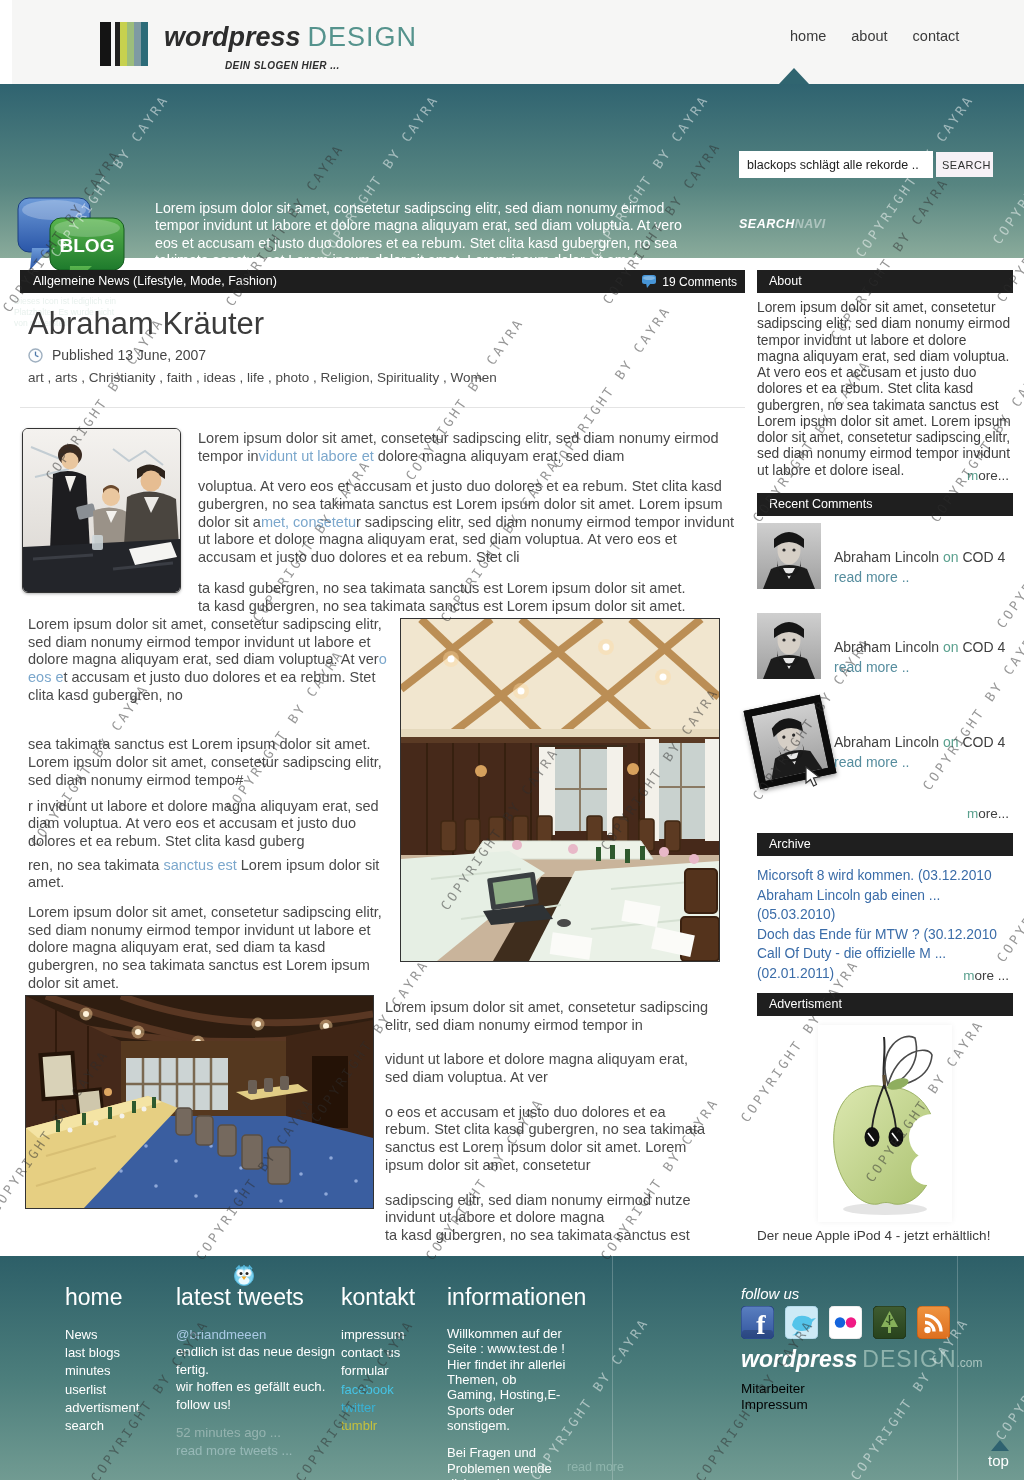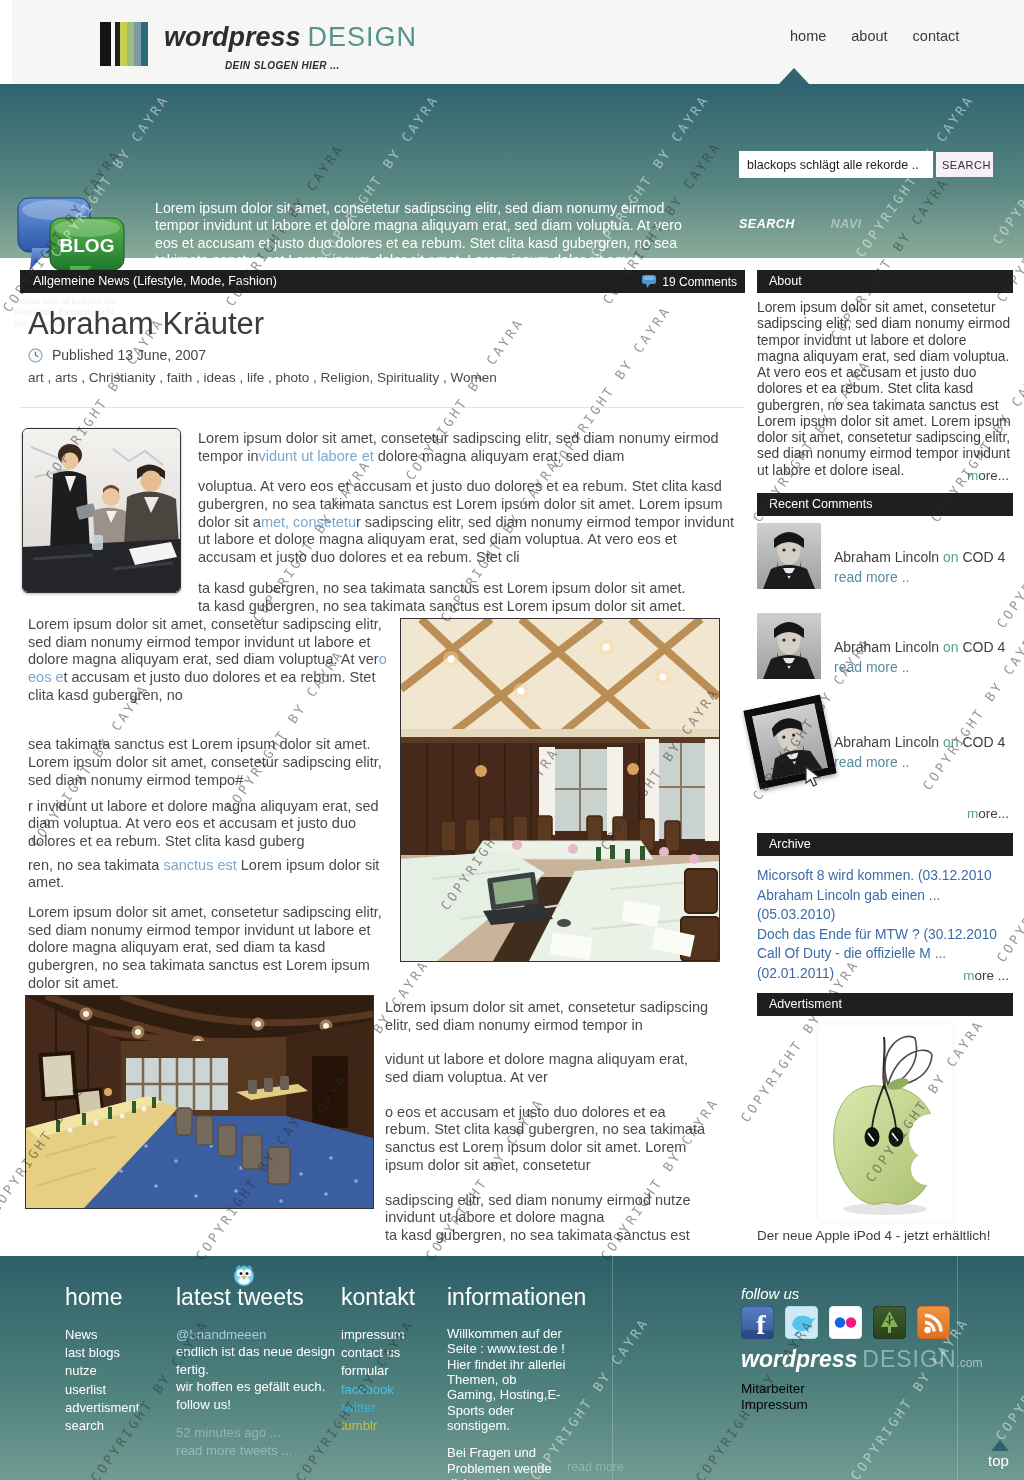--- a/index.html
+++ b/index.html
@@ -24,21 +24,21 @@
   .nav-tri{position:absolute;left:779px;top:68px;width:0;height:0;border-left:15px solid transparent;border-right:15px solid transparent;border-bottom:16px solid #306570;}
 
   
   .banner{position:absolute;left:0;top:84px;width:1024px;height:174px;
     background:linear-gradient(180deg,#2f6370 0%,#578581 58%,#8aab9b 100%);}
   .blog-icon{position:absolute;left:12px;top:106px;}
   .icon-caption{position:absolute;left:14px;top:212px;width:114px;font-size:8.5px;line-height:1.3;color:#e8f1ed;}
   .banner-text{position:absolute;left:155px;top:116px;width:538px;font-size:14.2px;line-height:1.23;color:#fff;}
   .banner-more{position:absolute;left:155px;top:221px;font-size:14px;color:rgba(255,255,255,.38);}
   .search-label{position:absolute;left:739px;top:133px;font-size:12.5px;font-style:italic;font-weight:700;color:#fff;letter-spacing:.5px;}
-  .search-label .lt{color:rgba(255,255,255,.42);margin-left:36px;}
+  .search-label .lt{color:rgba(255,255,255,.42);}
   .search-input{position:absolute;left:739px;top:151px;width:178px;height:27px;border:0;background:#fff;padding:0 8px;font-size:12.5px;color:#222;font-family:inherit;box-sizing:content-box;}
   .search-btn{position:absolute;left:936px;top:152px;width:57px;height:25px;border:0;background:#f6f1f6;color:#2e2e2e;font-size:11px;font-family:inherit;letter-spacing:.5px;cursor:pointer;}
 
   
   .catbar{position:absolute;left:20px;top:270px;width:725px;height:23px;background:#1e1e1e;color:#fff;}
   .catbar .lbl{position:absolute;left:13px;line-height:23px;font-size:12.5px;}
   .catbar .cmt{position:absolute;right:8px;height:23px;display:flex;align-items:center;gap:6px;font-size:12px;color:#fff;}
 
   
   .post-title{position:absolute;left:28px;top:306px;font-size:31px;color:#3b3b3b;margin:0;font-weight:400;}
@@ -540,21 +540,21 @@
   <div class="ad-caption">Der neue Apple iPod 4 - jetzt erhältlich!</div>
 
   <div class="footer"></div>
   <div class="f-div fd1"></div>
   <div class="f-div fd2"></div>
 
   <div class="f-title ft-home">home</div>
   <div class="f-links fl-home">
     <a>News</a>
     <a>last blogs</a>
-    <a>nutze</a>
+    <a>minutes</a>
     <a>userlist</a>
     <a>advertisment</a>
     <a>search</a>
   </div>
 
   <svg class="bird-ico" width="26" height="24" viewBox="0 0 26 24">
     <circle cx="13" cy="13" r="9.5" fill="#7dd3f0" stroke="#54b4d8" stroke-width="1"></circle>
     <path d="M5 6 L8 3 L9.5 6 M13 2 L13 5.5 M17 6 L18.5 3 L21 6" stroke="#54b4d8" stroke-width="1.5" fill="none"></path>
     <ellipse cx="13" cy="17.5" rx="5.5" ry="4" fill="#eafaff"></ellipse>
     <circle cx="9.5" cy="10" r="3.8" fill="#ffffff" stroke="#bfe4f2" stroke-width="0.8"></circle>

